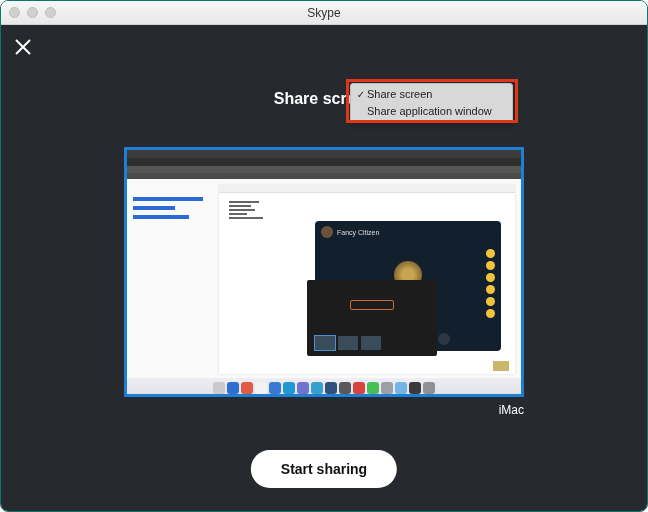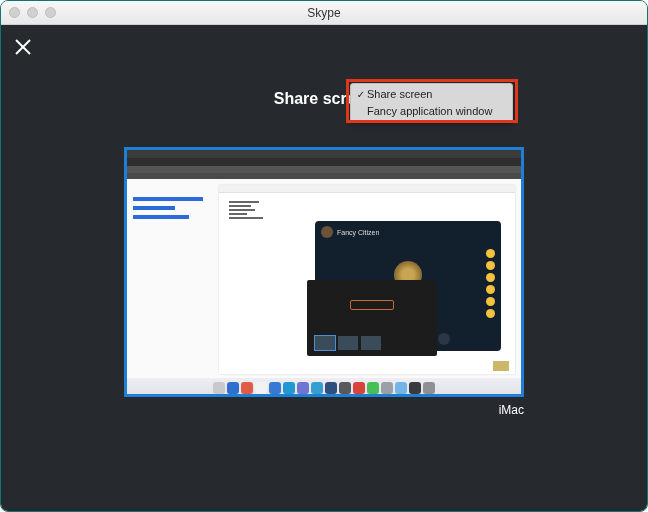--- a/index.html
+++ b/index.html
@@ -77,21 +77,21 @@
 
     <div class="heading">Share screen</div>
 
     <div class="dropdown">
       <div class="dropdown-item">
         <span class="check">✓</span>
         <span>Share screen</span>
       </div>
       <div class="dropdown-item">
         <span class="check"></span>
-        <span>Fancy application window</span>
+        <span>Share application window</span>
       </div>
     </div>
     <div class="annotation"></div>
 
     <div class="preview-wrap">
       <div class="preview">
         <div class="mac-menubar"></div>
         <div class="browser-tabs"></div>
         <div class="browser-url"></div>
         <div class="bookmarks"></div>
@@ -158,14 +158,15 @@
             <div style="background: rgb(70, 192, 86);"></div>
             <div style="background: rgb(154, 160, 166);"></div>
             <div style="background: rgb(114, 182, 232);"></div>
             <div style="background: rgb(58, 58, 60);"></div>
             <div style="background: rgb(143, 144, 147);"></div>
           </div>
       </div>
       <div class="preview-label">iMac</div>
     </div>
 
+    <button class="start-btn">Start sharing</button>
   </div>
 </div>
 
 </body></html>

